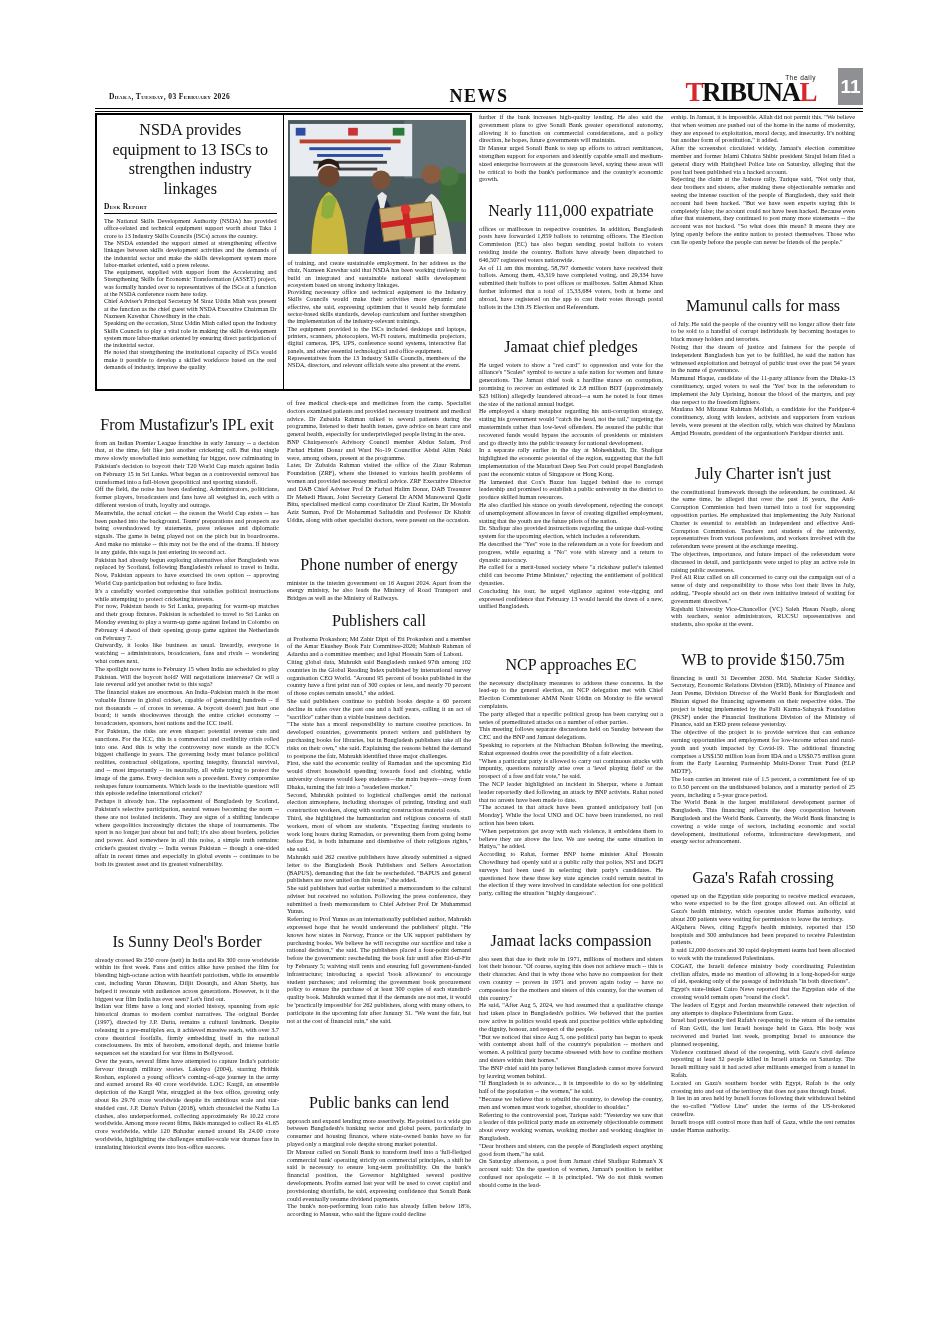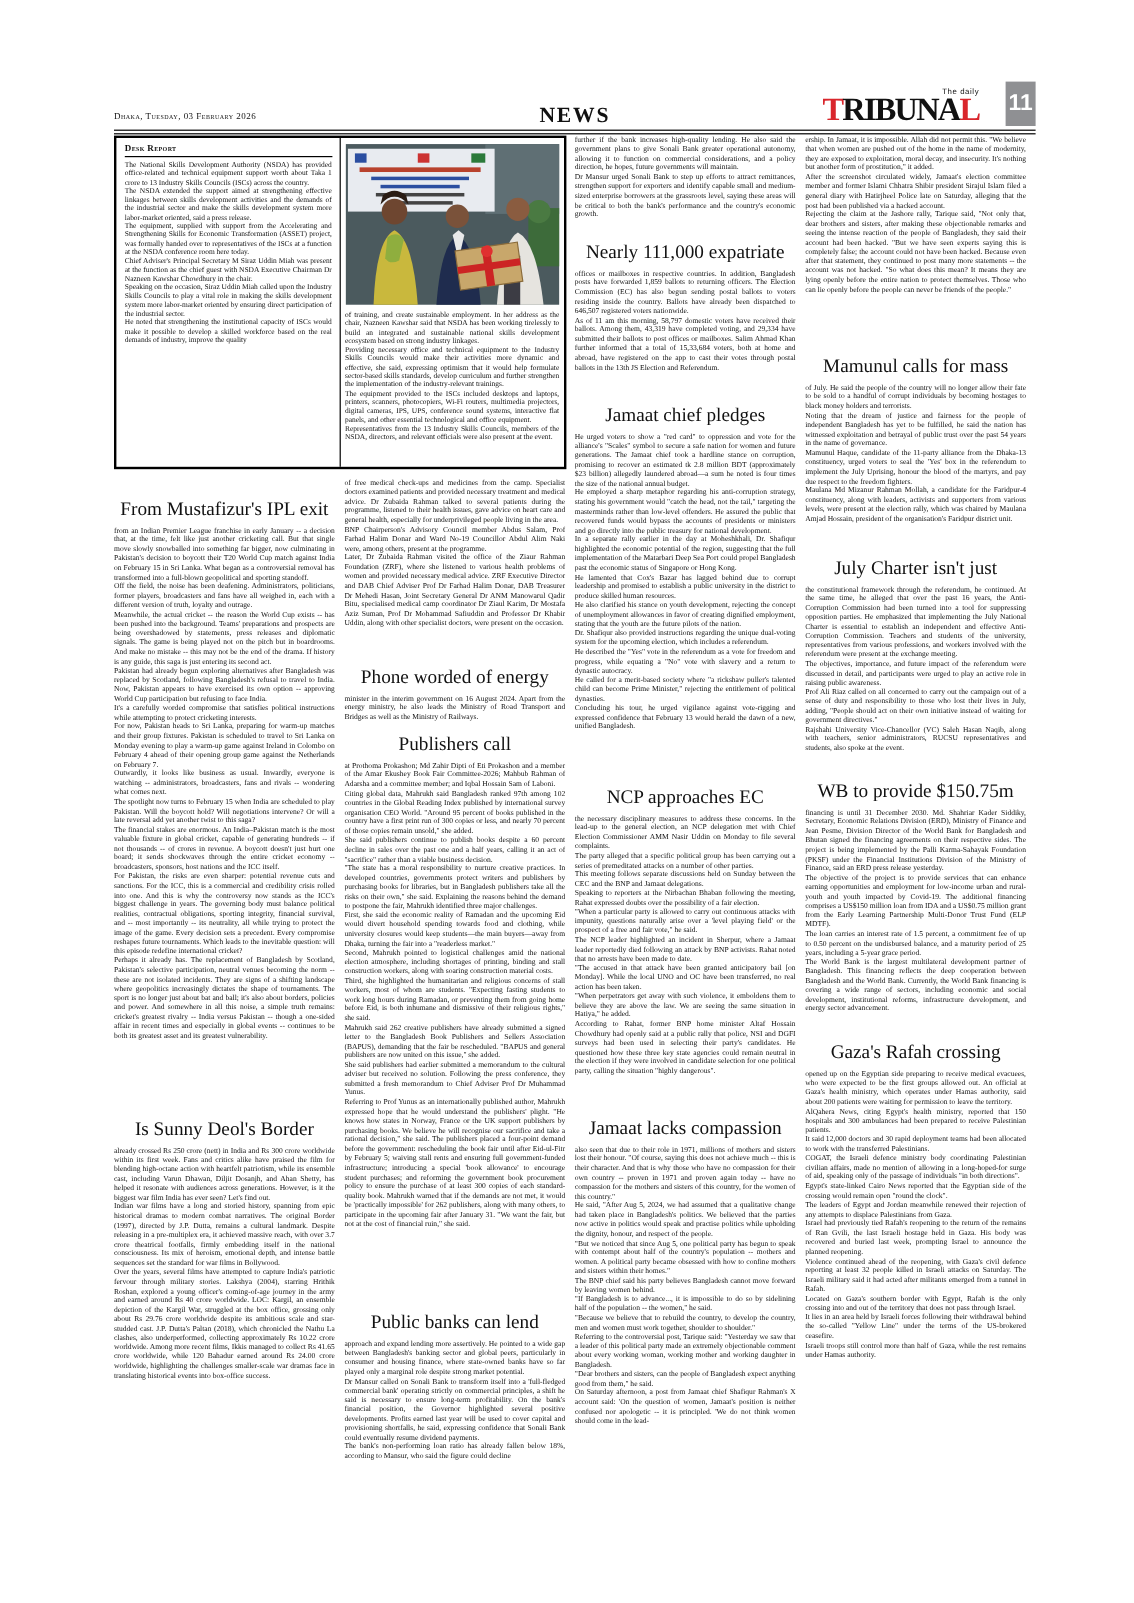--- a/index.html
+++ b/index.html
@@ -2,21 +2,21 @@
 <html><head>
 <meta charset="utf-8">
 <style>
   html,body{margin:0;padding:0;}
   body{width:945px;height:1336px;background:#f4f4f2;position:relative;overflow:hidden;
        font-family:"Liberation Serif",serif;color:#111;}
   .page{position:absolute;inset:0;background:#fff;}
 
   
   .header{position:absolute;left:95px;right:82px;top:70px;height:38px;}
-  .dateline{position:absolute;left:0;bottom:7px;font-size:7.5px;font-weight:normal;
+  .dateline{position:absolute;left:14px;bottom:7px;font-size:7.5px;font-weight:bold;
             font-variant:small-caps;letter-spacing:.4px;}
   .news-title{position:absolute;left:0;right:0;bottom:1px;text-align:center;
               font-size:18px;font-weight:bold;letter-spacing:1.5px;}
   .masthead{position:absolute;right:0;bottom:3px;display:flex;align-items:flex-end;gap:22px;}
   .masthead-text{text-align:right;}
   .tagline{display:block;font-family:"Liberation Sans",sans-serif;font-size:6.5px;
            letter-spacing:.5px;margin-bottom:1px;}
   .masthead-name{font-size:27px;font-weight:bold;letter-spacing:-1.5px;line-height:.8;}
   .masthead-name .red{color:#d9262c;}
   .pagenum{width:25px;height:37px;background:#8f9093;color:#fff;
@@ -62,20 +62,21 @@
       </div>
       <div class="pagenum">11</div>
     </div>
   </header>
   <div class="header-rule"></div>
 
   <div class="main">
 
     <div class="lead-box">
       <div class="lead-left">
+        <h1 class="lead-headline">NSDA provides equipment to 13 ISCs to strengthen industry linkages</h1>
         <div class="lead-byline">Desk Report</div>
         <div class="lead-text" id="lead-left-text">
             <p>The National Skills Development Authority (NSDA) has provided office-related and technical equipment support worth about Taka 1 crore to 13 Industry Skills Councils (ISCs) across the country.</p>
             <p>The NSDA extended the support aimed at strengthening effective linkages between skills development activities and the demands of the industrial sector and make the skills development system more labor-market oriented, said a press release.</p>
             <p>The equipment, supplied with support from the Accelerating and Strengthening Skills for Economic Transformation (ASSET) project, was formally handed over to representatives of the ISCs at a function at the NSDA conference room here today.</p>
             <p>Chief Adviser's Principal Secretary M Siraz Uddin Miah was present at the function as the chief guest with NSDA Executive Chairman Dr Nazneen Kawshar Chowdhury in the chair.</p>
             <p>Speaking on the occasion, Siraz Uddin Miah called upon the Industry Skills Councils to play a vital role in making the skills development system more labor-market oriented by ensuring direct participation of the industrial sector.</p>
             <p>He noted that strengthening the institutional capacity of ISCs would make it possible to develop a skilled workforce based on the real demands of industry, improve the quality</p>
           </div>
       </div>
@@ -147,21 +148,21 @@
           <p>Over the years, several films have attempted to capture India's patriotic fervour through military stories. Lakshya (2004), starring Hrithik Roshan, explored a young officer's coming-of-age journey in the army and earned around Rs 40 crore worldwide. LOC: Kargil, an ensemble depiction of the Kargil War, struggled at the box office, grossing only about Rs 29.76 crore worldwide despite its ambitious scale and star-studded cast. J.P. Dutta's Paltan (2018), which chronicled the Nathu La clashes, also underperformed, collecting approximately Rs 10.22 crore worldwide. Among more recent films, Ikkis managed to collect Rs 41.65 crore worldwide, while 120 Bahadur earned around Rs 24.00 crore worldwide, highlighting the challenges smaller-scale war dramas face in translating historical events into box-office success.</p>
         </section>
       </div>
     <div class="news-col col-offset-b">
         <section class="block" style="height: 150px;">
           <p>of free medical check-ups and medicines from the camp. Specialist doctors examined patients and provided necessary treatment and medical advice. Dr Zubaida Rahman talked to several patients during the programme, listened to their health issues, gave advice on heart care and general health, especially for underprivileged people living in the area.</p>
           <p>BNP Chairperson's Advisory Council member Abdus Salam, Prof Farhad Halim Donar and Ward No-19 Councillor Abdul Alim Naki were, among others, present at the programme.</p>
           <p>Later, Dr Zubaida Rahman visited the office of the Ziaur Rahman Foundation (ZRF), where she listened to various health problems of women and provided necessary medical advice. ZRF Executive Director and DAB Chief Adviser Prof Dr Farhad Halim Donar, DAB Treasurer Dr Mehedi Hasan, Joint Secretary General Dr ANM Manowarul Qadir Bitu, specialised medical camp coordinator Dr Ziaul Karim, Dr Mostafa Aziz Suman, Prof Dr Mohammad Safiuddin and Professor Dr Khabir Uddin, along with other specialist doctors, were present on the occasion.</p>
         </section>
         <section class="block" style="height: 56px;">
-          <h2>Phone worded of energy</h2>
+          <h2>Phone number of energy</h2>
           <p>minister in the interim government on 16 August 2024. Apart from the energy ministry, he also leads the Ministry of Road Transport and Bridges as well as the Ministry of Railways.</p>
         </section>
         <section class="block" style="height: 482px;">
           <h2>Publishers call</h2>
           <p>at Prothoma Prokashon; Md Zahir Dipti of Eti Prokashon and a member of the Amar Ekushey Book Fair Committee-2026; Mahbub Rahman of Adarsha and a committee member; and Iqbal Hossain Sam of Laboni.</p>
           <p>Citing global data, Mahrukh said Bangladesh ranked 97th among 102 countries in the Global Reading Index published by international survey organisation CEO World. "Around 95 percent of books published in the country have a first print run of 300 copies or less, and nearly 70 percent of those copies remain unsold," she added.</p>
           <p>She said publishers continue to publish books despite a 60 percent decline in sales over the past one and a half years, calling it an act of "sacrifice" rather than a viable business decision.</p>
           <p>"The state has a moral responsibility to nurture creative practices. In developed countries, governments protect writers and publishers by purchasing books for libraries, but in Bangladesh publishers take all the risks on their own," she said. Explaining the reasons behind the demand to postpone the fair, Mahrukh identified three major challenges.</p>
           <p>First, she said the economic reality of Ramadan and the upcoming Eid would divert household spending towards food and clothing, while university closures would keep students—the main buyers—away from Dhaka, turning the fair into a "readerless market."</p>
           <p>Second, Mahrukh pointed to logistical challenges amid the national election atmosphere, including shortages of printing, binding and stall construction workers, along with soaring construction material costs.</p>

